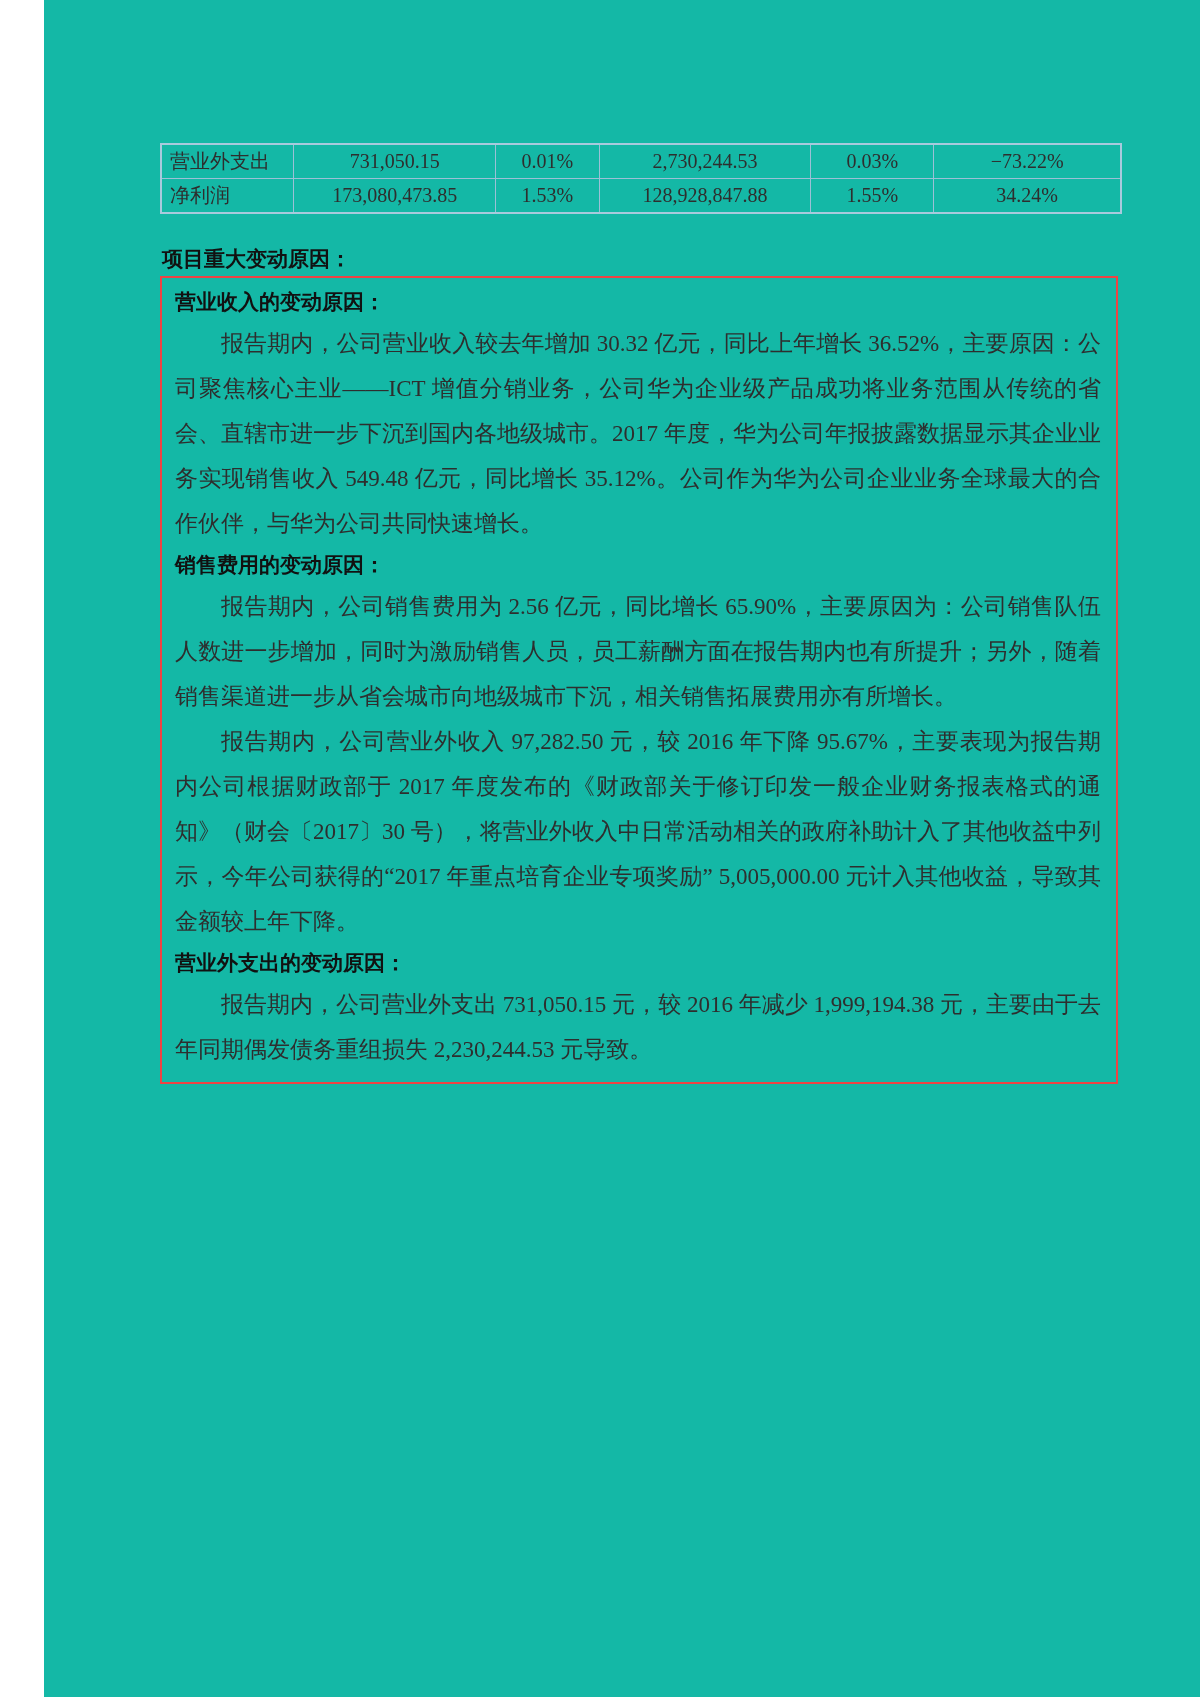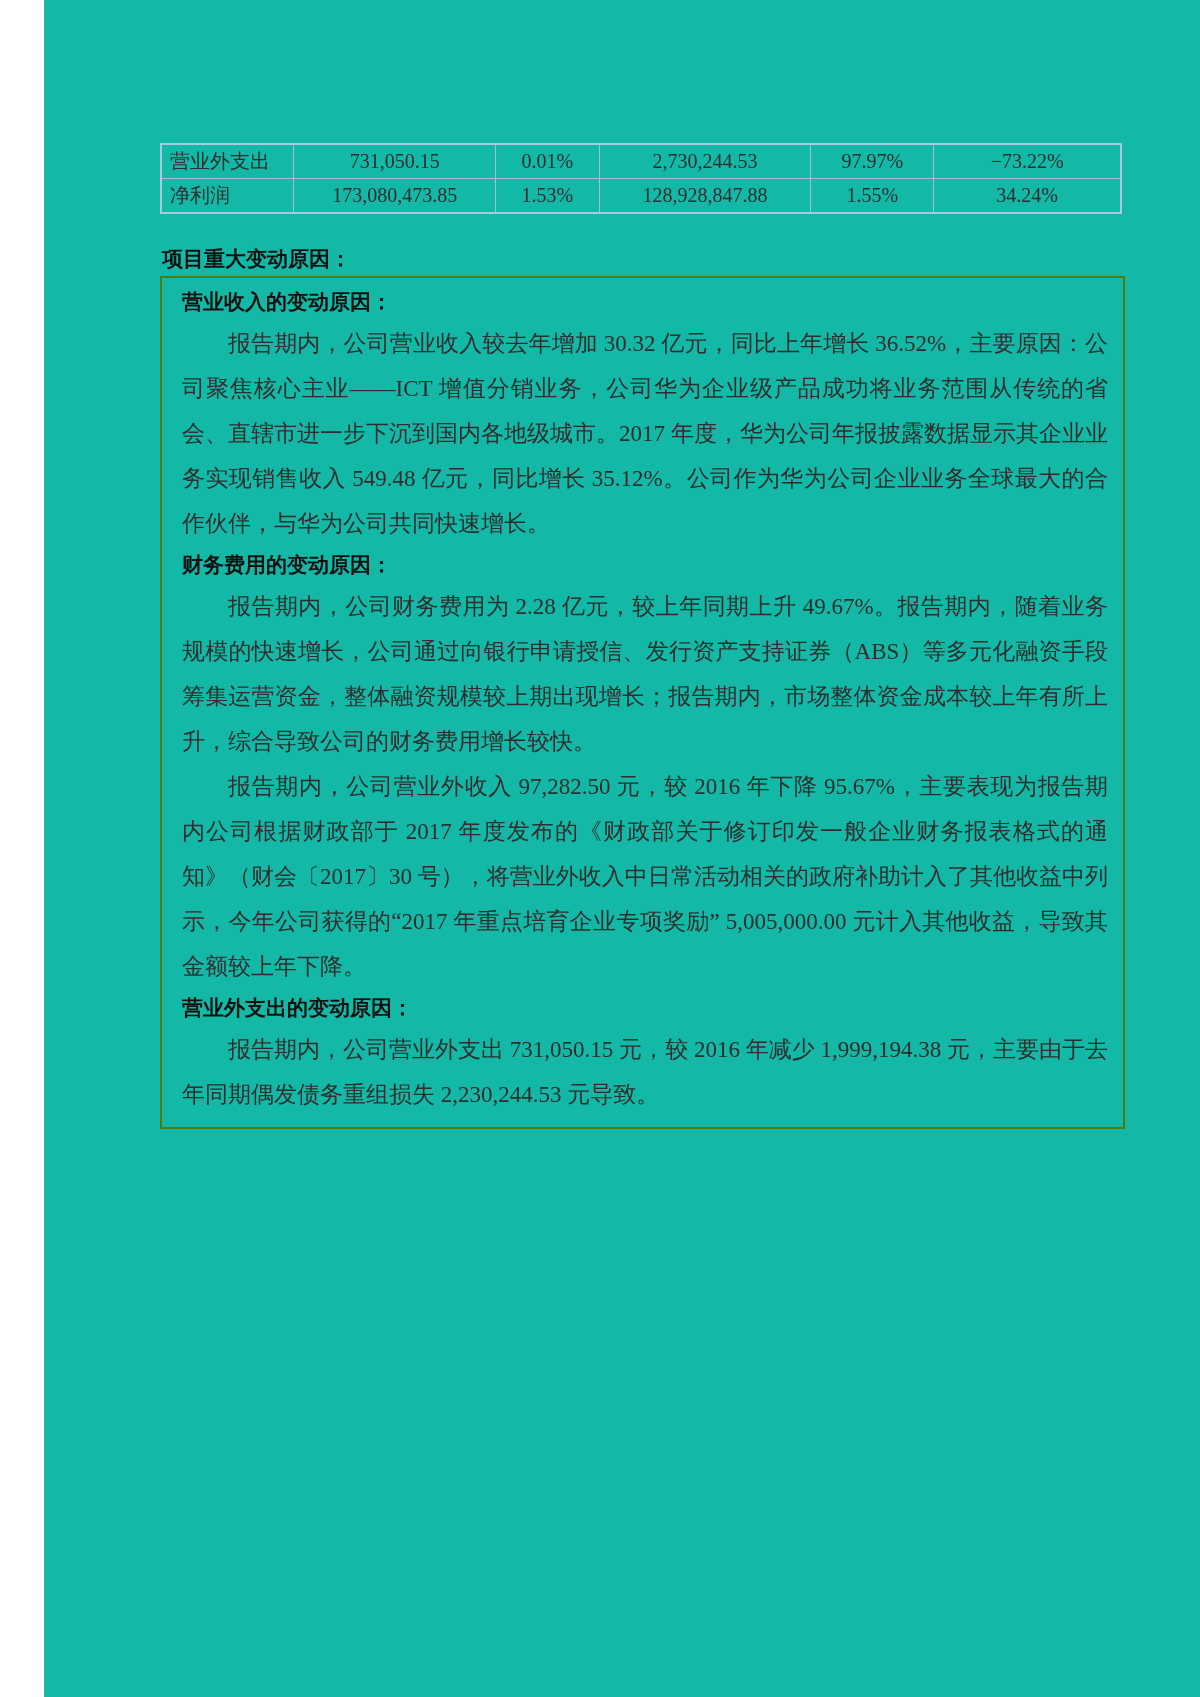--- a/index.html
+++ b/index.html
@@ -48,22 +48,22 @@
     margin-left: 2px;
     font-family: Liberation Sans, sans-serif;
     font-weight: 700;
     font-size: 21px;
     color: #111111;
     line-height: 24px;
   }
   
   .reason-box {
     margin-top: 5px;
-    border: 2px solid #4d7c0f;
-    padding: 5px 15px 10px 20px;
+    border: 2px solid #ef4444;
+    padding: 5px 15px 10px 13px;
     width: 926px;
     box-sizing: content-box;
   }
   .section-title {
     font-family: "Liberation Sans", "DejaVu Sans", sans-serif;
     font-weight: 700;
     font-size: 21px;
     color: #111111;
     line-height: 38px;
   }
@@ -90,21 +90,21 @@
           <col class="c4">
           <col class="c5">
           <col class="c6">
       </colgroup>
       <tbody>
         <tr>
           <td>营业外支出</td>
           <td>731,050.15</td>
           <td>0.01%</td>
           <td>2,730,244.53</td>
-          <td>97.97%</td>
+          <td>0.03%</td>
           <td>−73.22%</td>
         </tr>
         <tr>
           <td>净利润</td>
           <td>173,080,473.85</td>
           <td>1.53%</td>
           <td>128,928,847.88</td>
           <td>1.55%</td>
           <td>34.24%</td>
         </tr>
@@ -114,25 +114,25 @@
     <div class="major-heading">项目重大变动原因：</div>
 
     <div class="reason-box">
 
       <div>
         <div class="section-title">营业收入的变动原因：</div>
         <p class="section-body">报告期内，公司营业收入较去年增加 30.32 亿元，同比上年增长 36.52%，主要原因：公司聚焦核心主业——ICT 增值分销业务，公司华为企业级产品成功将业务范围从传统的省会、直辖市进一步下沉到国内各地级城市。2017 年度，华为公司年报披露数据显示其企业业务实现销售收入 549.48 亿元，同比增长 35.12%。公司作为华为公司企业业务全球最大的合作伙伴，与华为公司共同快速增长。</p>
       </div>
 
 
+      <div>
+        <div class="section-title">销售费用的变动原因：</div>
+        <p class="section-body">报告期内，公司销售费用为 2.56 亿元，同比增长 65.90%，主要原因为：公司销售队伍人数进一步增加，同时为激励销售人员，员工薪酬方面在报告期内也有所提升；另外，随着销售渠道进一步从省会城市向地级城市下沉，相关销售拓展费用亦有所增长。</p>
+      </div>
 
-      <div>
-        <div class="section-title">财务费用的变动原因：</div>
-        <p class="section-body">报告期内，公司财务费用为 2.28 亿元，较上年同期上升 49.67%。报告期内，随着业务规模的快速增长，公司通过向银行申请授信、发行资产支持证券（ABS）等多元化融资手段筹集运营资金，整体融资规模较上期出现增长；报告期内，市场整体资金成本较上年有所上升，综合导致公司的财务费用增长较快。</p>
-      </div>
 
 
       <div>
         <p class="section-body">报告期内，公司营业外收入 97,282.50 元，较 2016 年下降 95.67%，主要表现为报告期内公司根据财政部于 2017 年度发布的《财政部关于修订印发一般企业财务报表格式的通知》（财会〔2017〕30 号），将营业外收入中日常活动相关的政府补助计入了其他收益中列示，今年公司获得的“2017 年重点培育企业专项奖励” 5,005,000.00 元计入其他收益，导致其金额较上年下降。</p>
       </div>
 
       <div>
         <div class="section-title">营业外支出的变动原因：</div>
         <p class="section-body">报告期内，公司营业外支出 731,050.15 元，较 2016 年减少 1,999,194.38 元，主要由于去年同期偶发债务重组损失 2,230,244.53 元导致。</p>
       </div>

